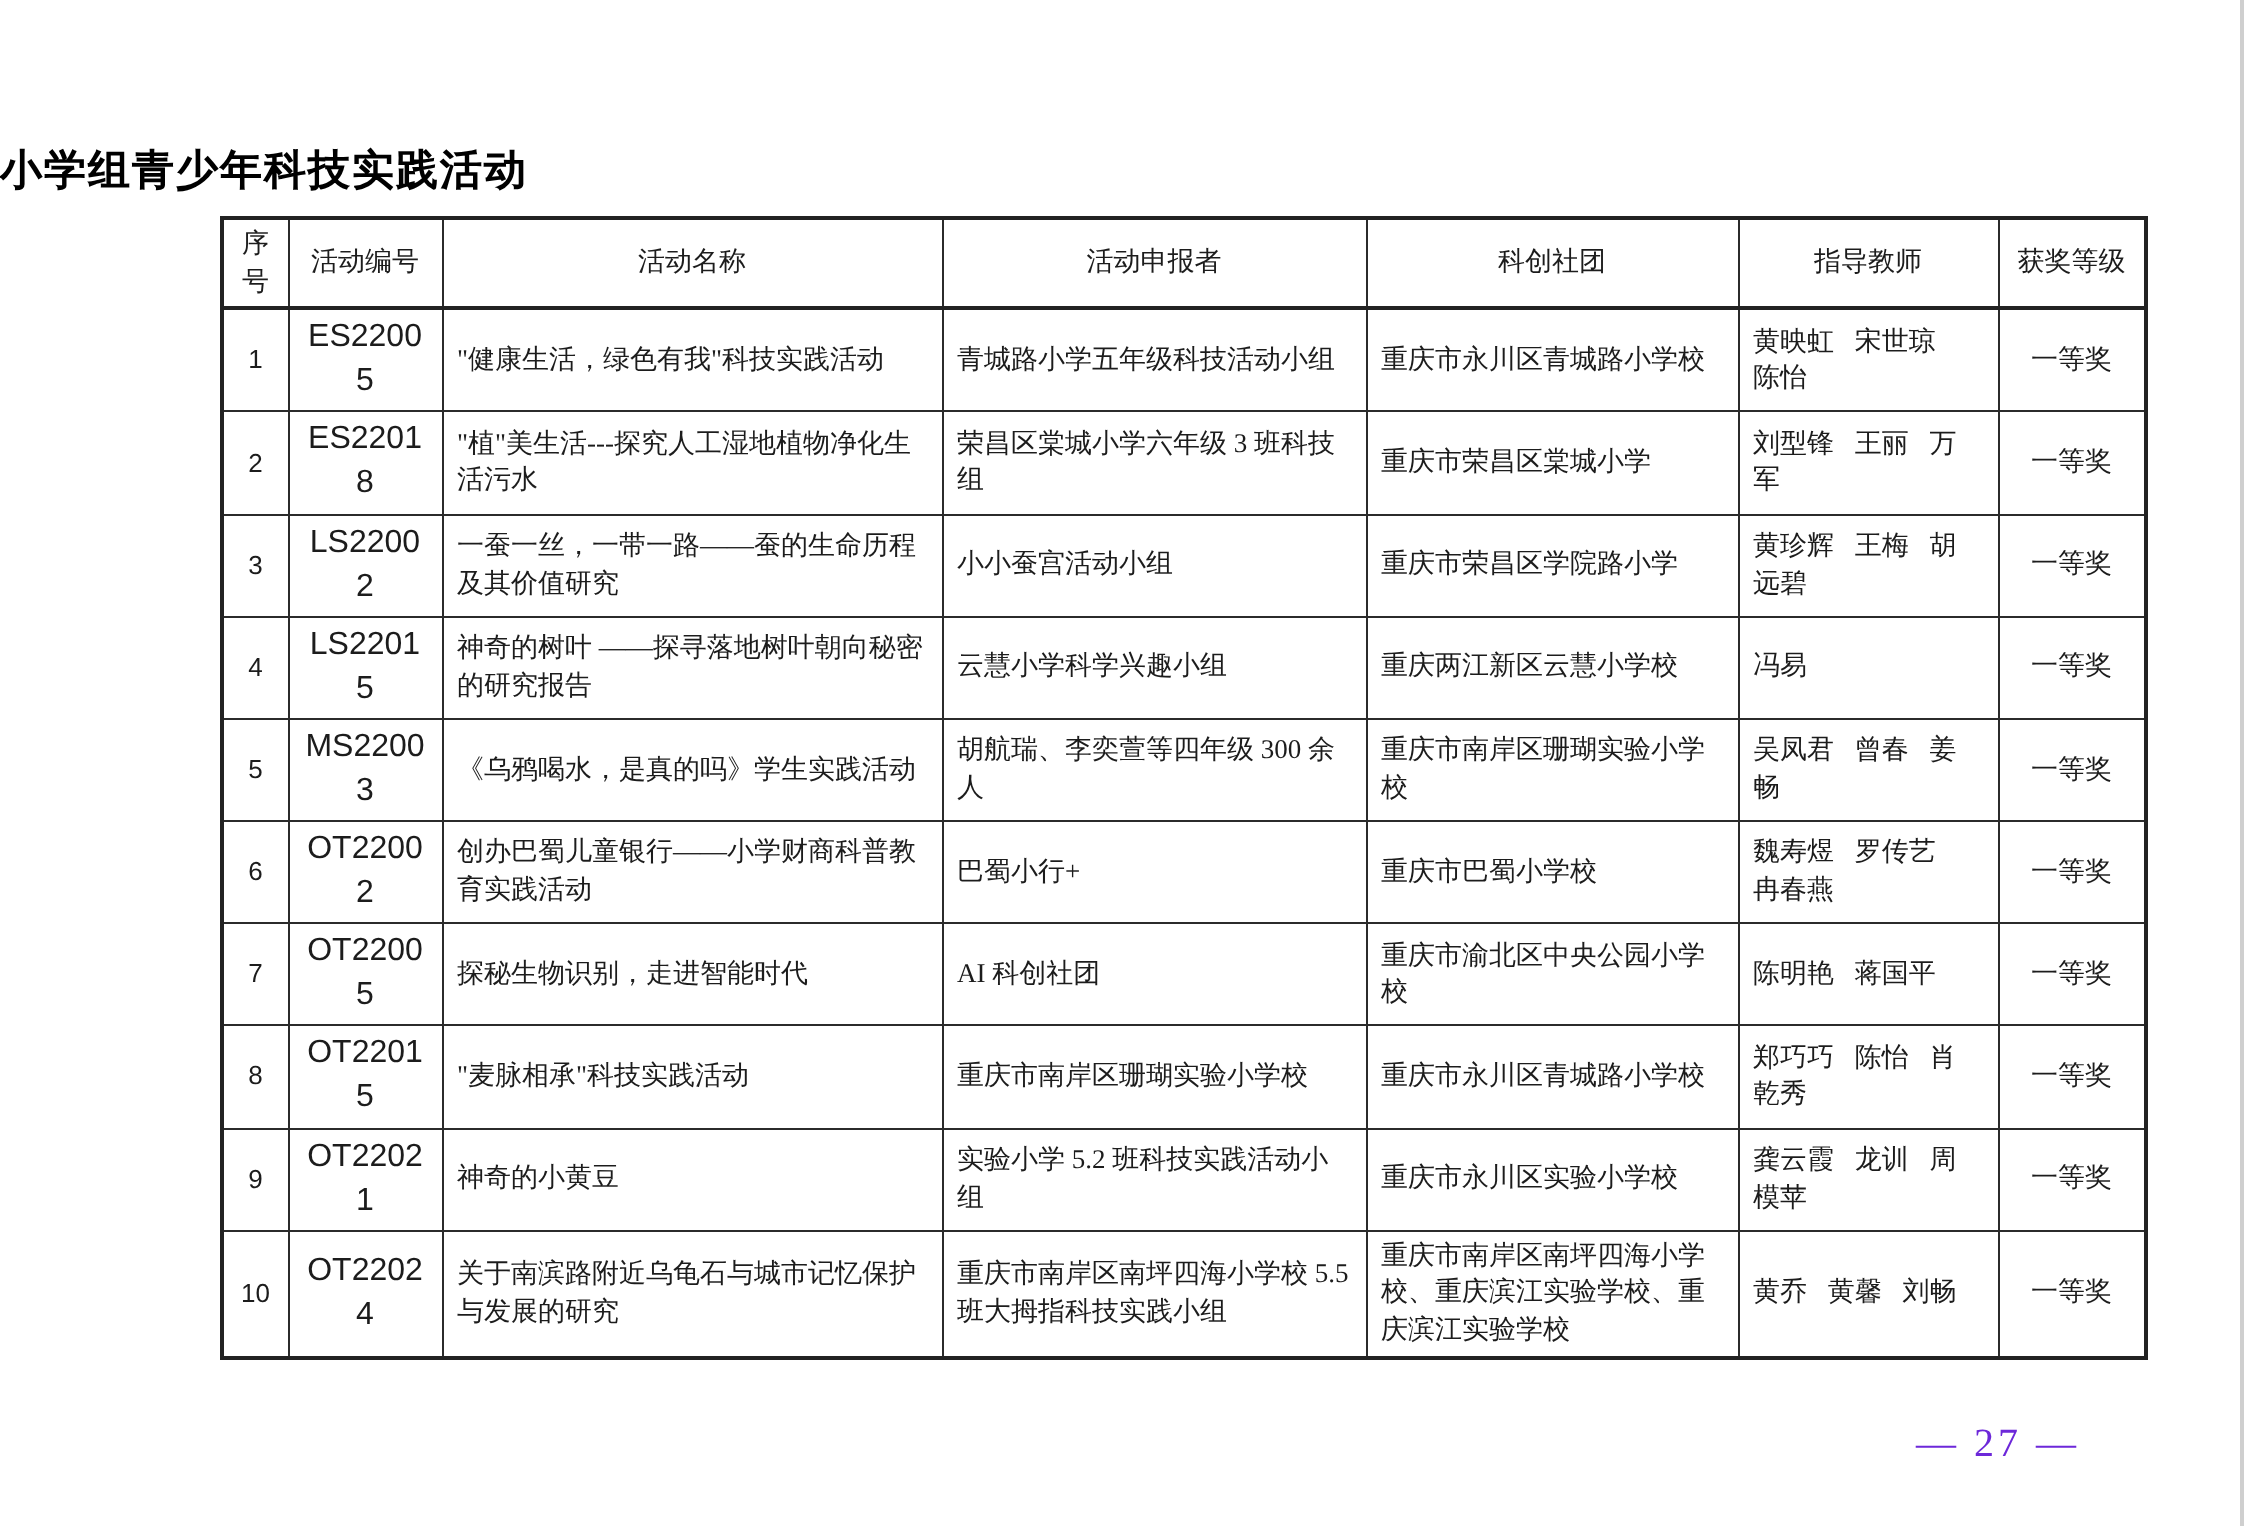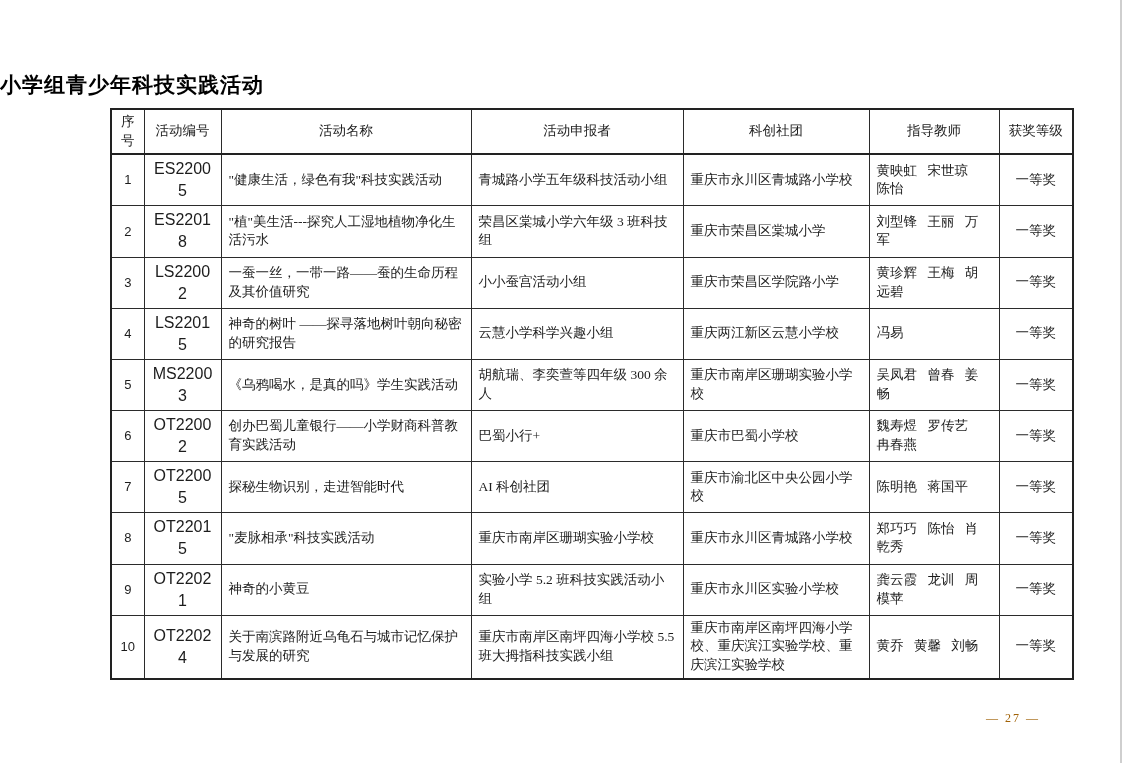--- a/index.html
+++ b/index.html
@@ -70,23 +70,23 @@
   td.c-teach { word-spacing: 7px; }
   tr.h38 { height: 38px; }
   tr.h42 { height: 42px; }
   tr.h43 { height: 43px; }
   tr.h44 { height: 44px; }
   tr.h57 { height: 57px; }
   .page-number {
     position: absolute;
     top: 711px;
     right: 83px;
-    font-size: 12px;
+    font-size: 20px;
     letter-spacing: 2px;
-    color: #a16207;
+    color: #6d28d9;
   }
 </style>
 </head>
 <body>
 
 <div class="scan-edge-right"></div>
 
 <h1 class="doc-title">小学组青少年科技实践活动</h1>
 
 <table class="award-table">

